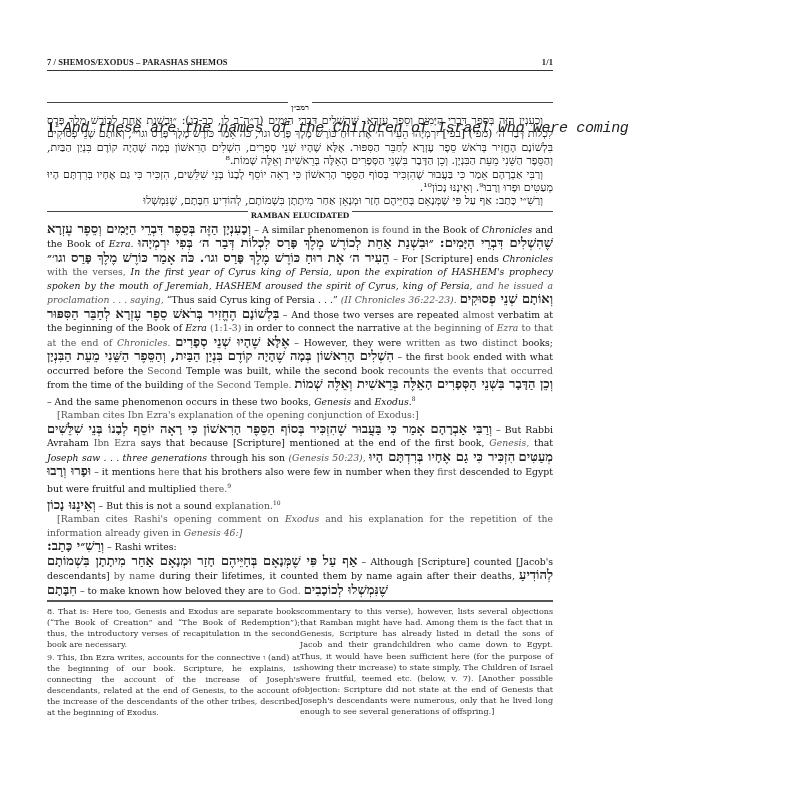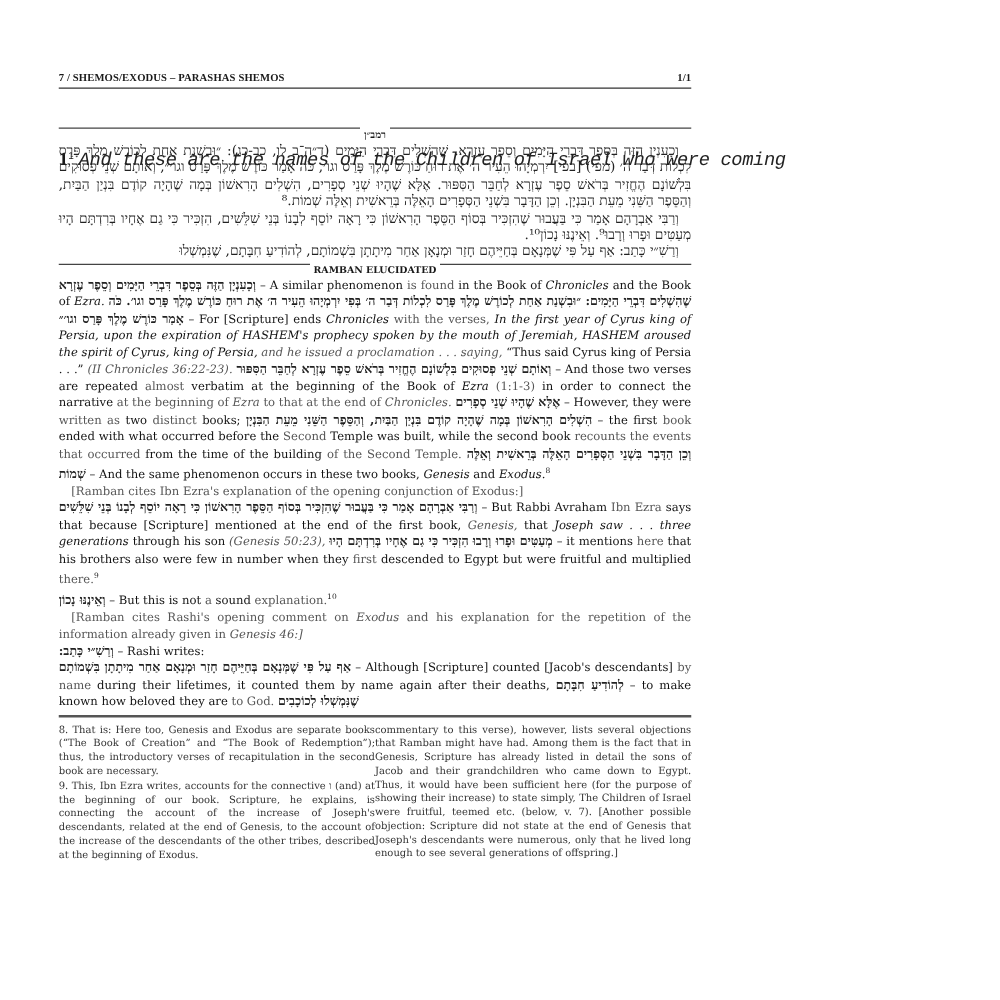--- a/index.html
+++ b/index.html
@@ -21,21 +21,21 @@
   .divider span { padding: 0 3px; font-size: 7.5px; font-weight: bold; font-family: "DejaVu Serif", serif; }
   .divider.heb span { direction: rtl; font-size: 8px; }
 
   .heb-block { direction: rtl; text-align: justify; font-family: "DejaVu Serif", serif; font-size: 11px; line-height: 13.4px; color: #222; }
   .heb-block p { margin: 0; text-indent: 10px; }
 
   .eluc { font-family: "DejaVu Serif", serif; font-size: 9.3px; line-height: 13.5px; text-align: justify; color: #222; }
   .eluc p { margin: 0; }
   .eluc .ind { text-indent: 10px; }
   .eluc b { font-weight: normal; color: #111; }
-  .eluc .h { direction: rtl; unicode-bidi: isolate; font-weight: bold; font-size: 10px; }
+  .eluc .h { direction: rtl; unicode-bidi: isolate; font-weight: bold; font-size: 13px; }
   .eluc .light { color: #555; }
   .eluc sup { font-size: 6px; }
 
   .fn-rule { border-top: 2px solid #555; margin-top: 3px; }
   .footnotes { display: flex; gap: 0; margin-top: 4px; font-family: "DejaVu Serif", serif; font-size: 8px; line-height: 11.1px; color: #333; text-align: justify; }
   .footnotes .col { flex: 1; }
   .footnotes p { margin: 0 0 1px; }
 </style>
 </head>
 <body>

